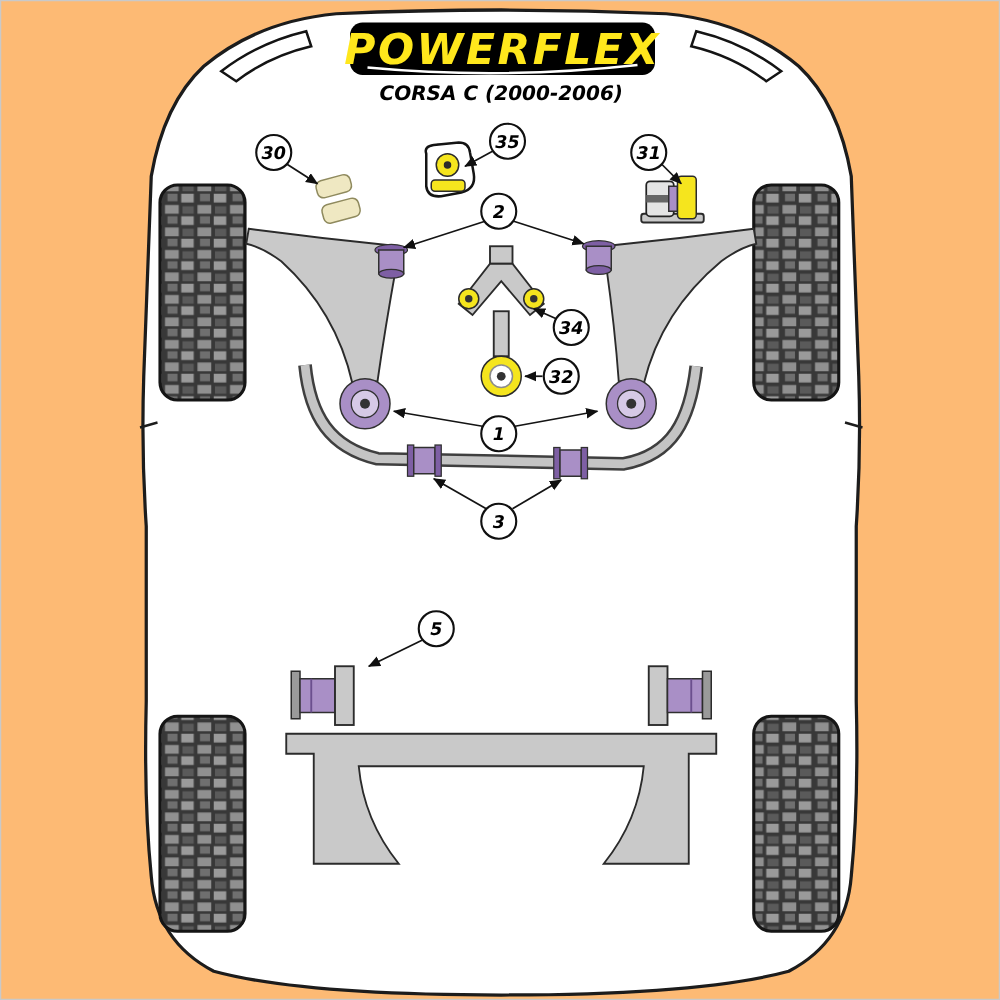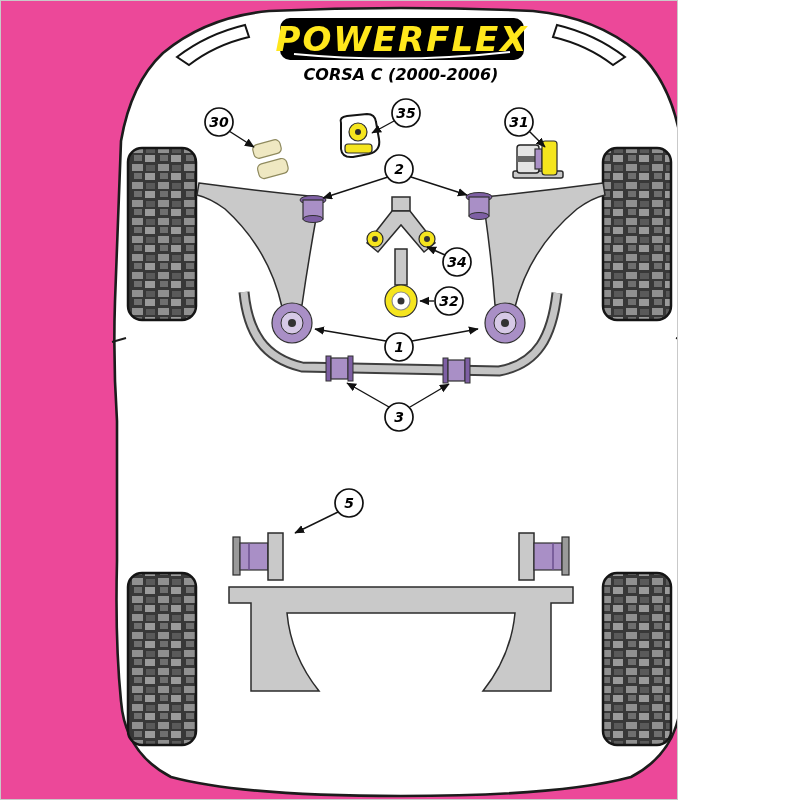--- a/index.html
+++ b/index.html
@@ -1,18 +1,18 @@
 <!DOCTYPE html>
 <html style="--logo-yellow: #ffe71c; --accent-yellow: #f5e51e; --bushing-purple: #a98fc6; --bushing-purple-dark: #7e5fa4; --bushing-purple-light: #d6c9e6; --metal-gray: #c9c9c9; --tire-base: #383838; --outline-black: #1c1c1c; --logo-background: #000000;"><head>
 <meta charset="utf-8">
 <style>
   html,body { margin:0; padding:0; background:#ffffff; }
   .canvas {
-    width:678px; height:800px; box-sizing:border-box;
-    border:1px solid #c9c9c9; background:#ec4899;
+    width:800px; height:800px; box-sizing:border-box;
+    border:1px solid #c9c9c9; background:#fdba74;
     font-family:"DejaVu Sans", sans-serif;
     position:relative; overflow:hidden;
   }
   svg { display:block; }
 
   .outline      { fill:#ffffff; stroke:var(--outline-black,#1c1c1c); stroke-width:2.6; }
   .thinline     { fill:none; stroke:var(--outline-black,#1c1c1c); stroke-width:2; }
   .metal        { fill:var(--metal-gray,#c9c9c9); stroke:#2b2b2b; stroke-width:1.5; }
   .metal-dark   { fill:#9a9a9a; stroke:#2b2b2b; stroke-width:1.2; }
   .purple       { fill:var(--bushing-purple,#a98fc6); stroke:#303030; stroke-width:1.2; }

